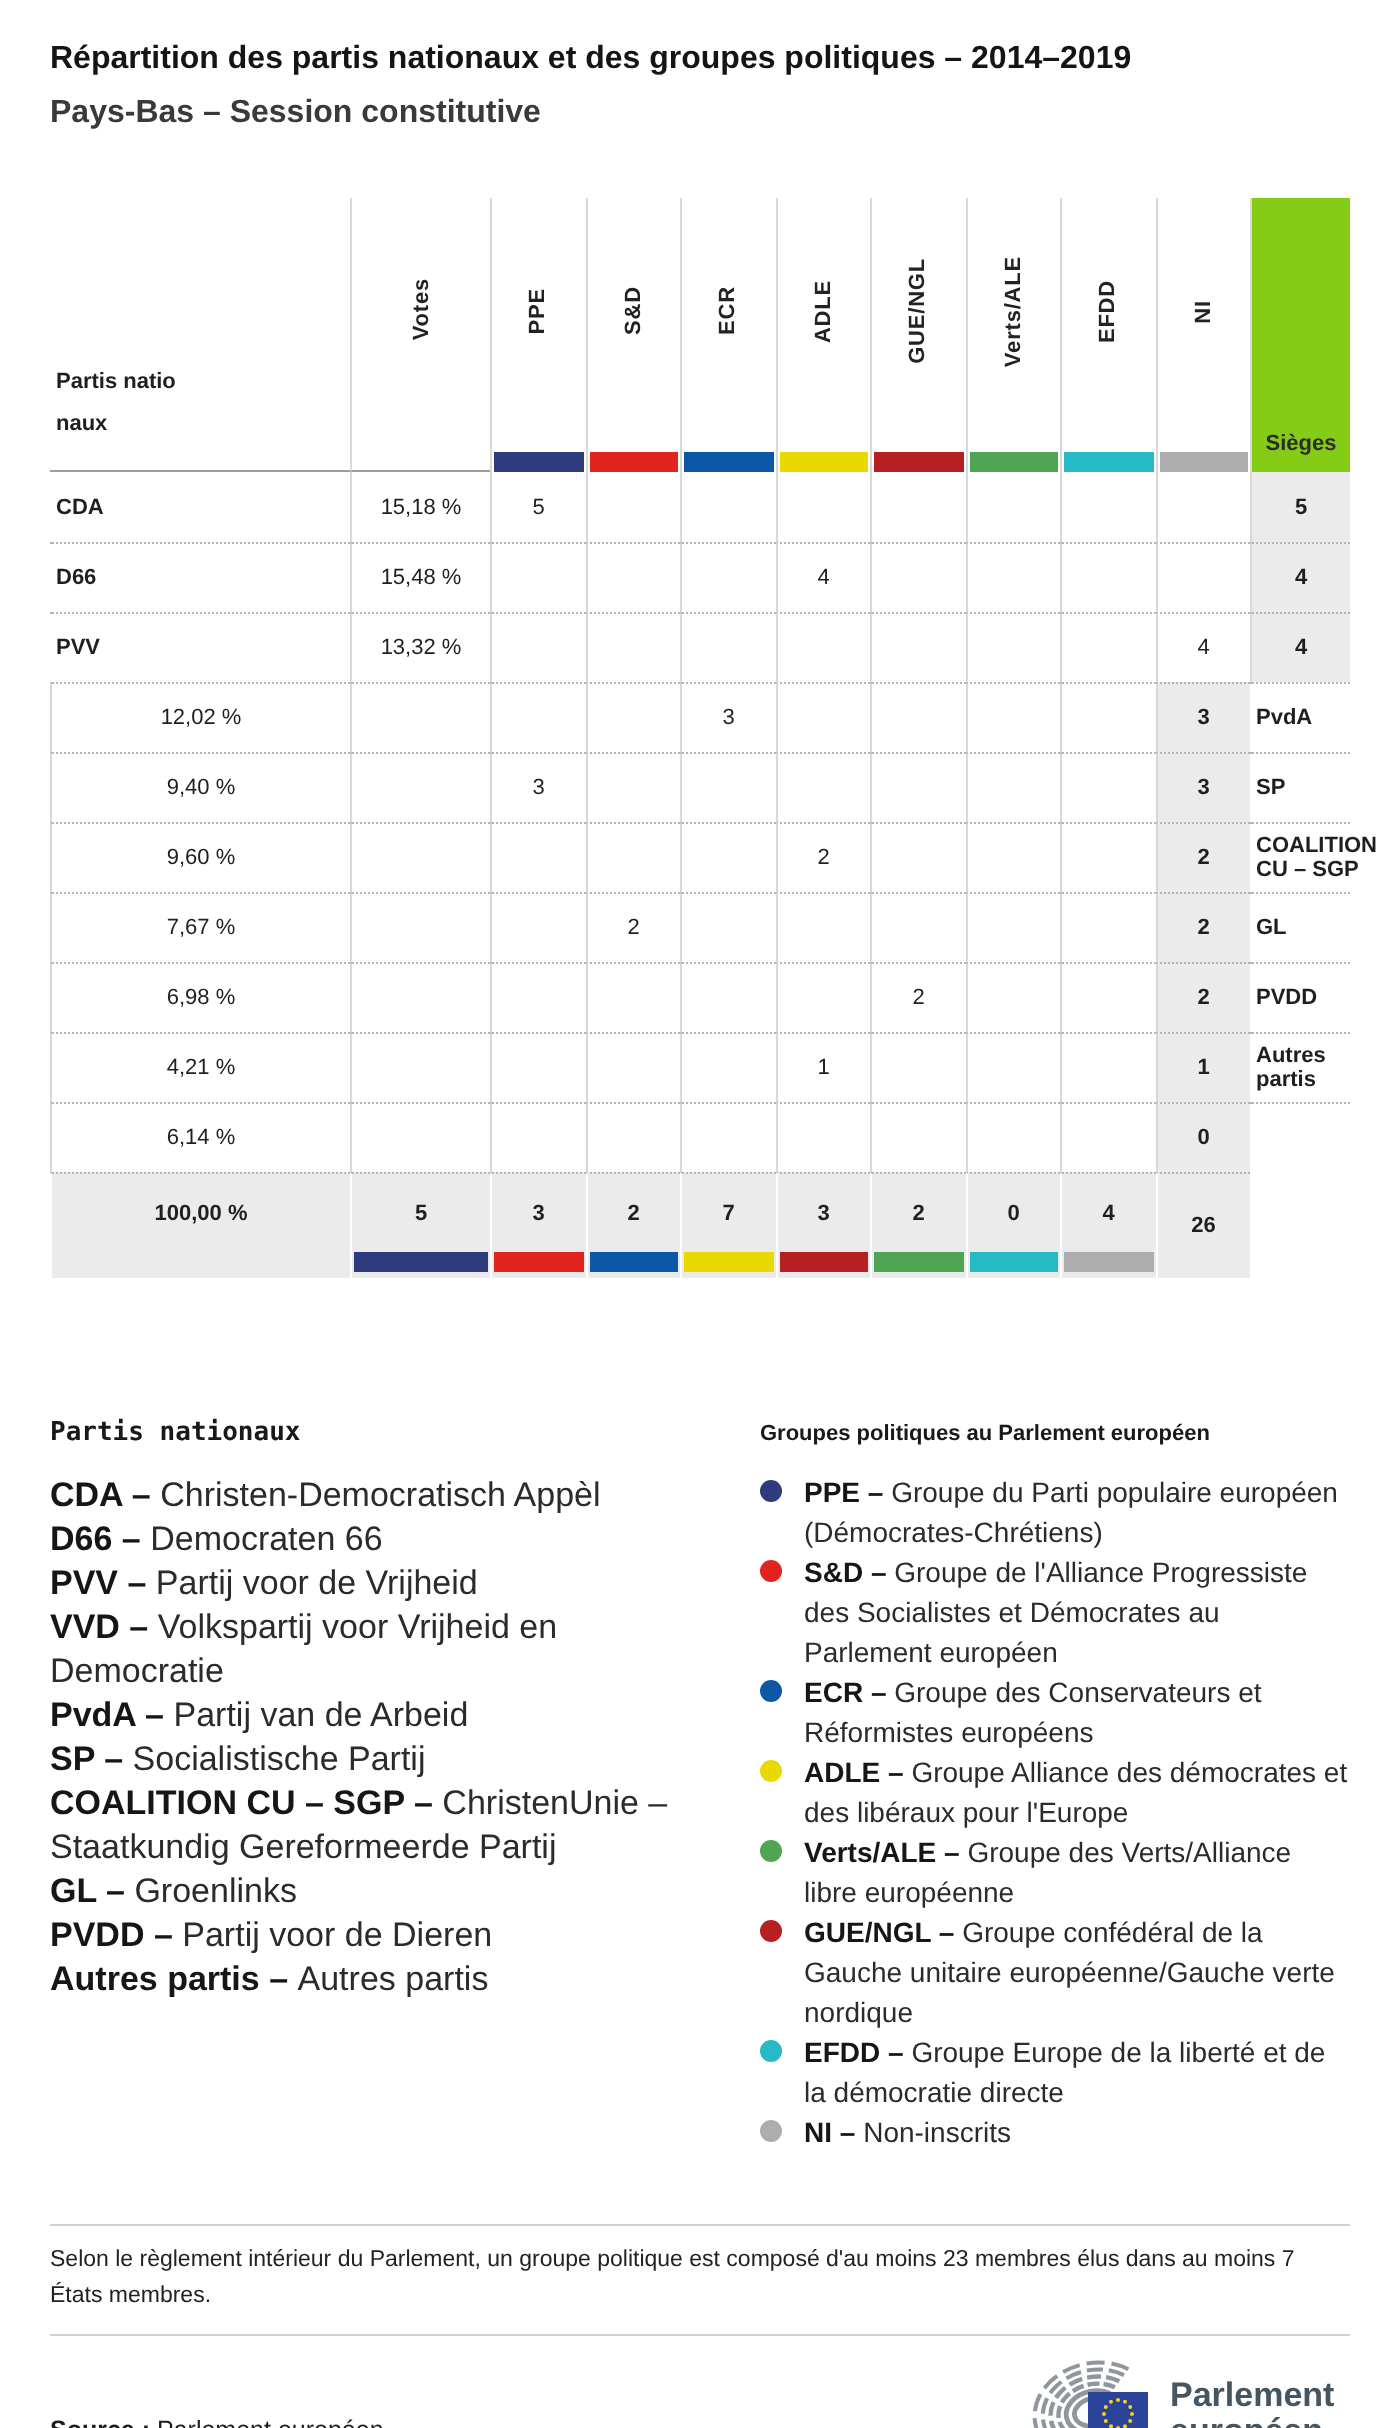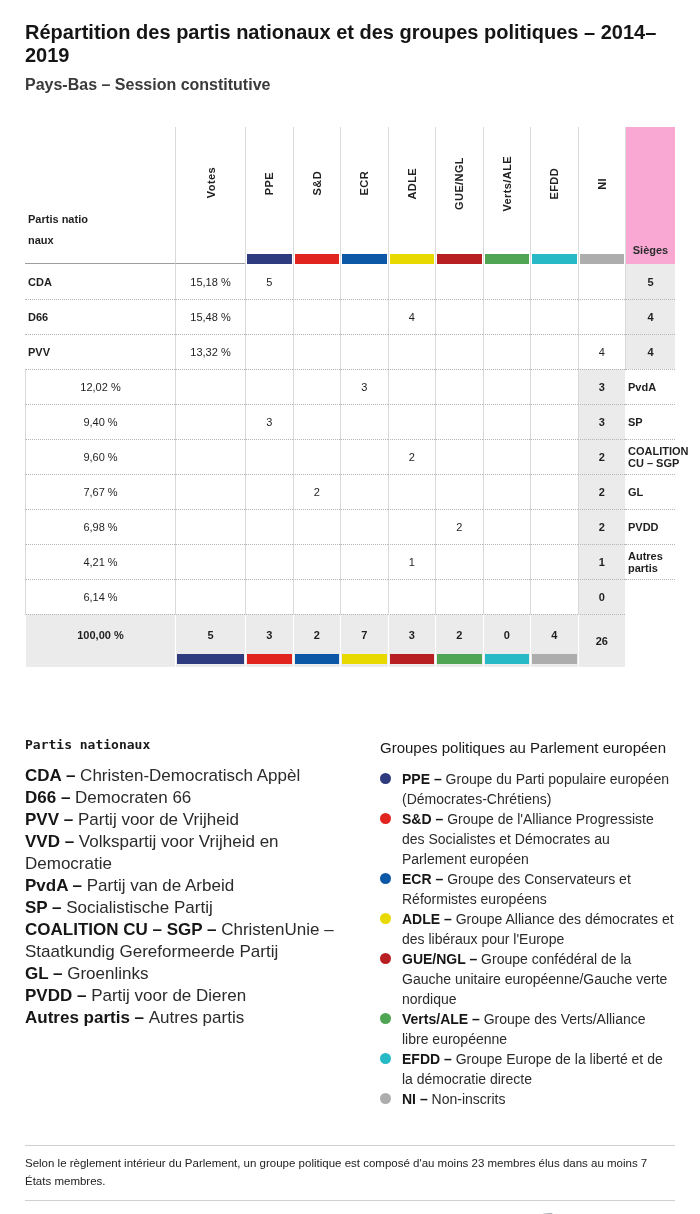--- a/index.html
+++ b/index.html
@@ -1,40 +1,40 @@
 <!DOCTYPE html>
 <html><head>
 <meta charset="utf-8">
 <style>
   html,body{margin:0;padding:0;}
   body{
     width:700px;height:1214px;overflow:hidden;background:#fff;
     font-family:"Liberation Sans",sans-serif;color:#1f1f1f;
   }
   .page{padding:0 25px;}
-  .title{font-size:20px;font-weight:700;margin:21px 0 0;color:#151515;}
+  .title{font-size:16px;font-weight:700;margin:21px 0 0;color:#151515;}
   .subtitle{font-size:16px;font-weight:700;margin:9px 0 0;color:#3a3a3a;}
 
   
   .table{
     margin-top:33px;width:650px;font-size:11px;
     display:grid;
     grid-template-columns:150px 70px repeat(8,47.5px) 50px;
     grid-template-rows:137px repeat(10,35px) 53px;
   }
   .hc{position:relative;border-left:1px solid #d9d9d9;display:flex;
       justify-content:center;align-items:center;padding-bottom:24px;box-sizing:border-box;}
   .vtext{writing-mode:vertical-rl;transform:rotate(180deg);font-weight:700;
          letter-spacing:.4px;white-space:nowrap;color:#222;}
   .h-party{border-left:none;border-bottom:1px solid #9e9e9e;align-items:flex-end;
            justify-content:flex-start;padding:0 0 12px 3px;}
   .h-party span{display:block;width:60px;font-weight:700;line-height:21px;word-break:break-all;}
   .h-votes{border-bottom:1px solid #9e9e9e;}
   .h-group .bar{position:absolute;bottom:0;left:1px;right:1px;height:10px;}
-  .h-sieges{background:#f9a8d4;align-items:flex-end;padding-bottom:8px;
+  .h-sieges{background:#84cc16;align-items:flex-end;padding-bottom:8px;
             font-weight:700;color:#2c2c2c;}
 
   .dc{display:flex;align-items:center;justify-content:center;
       border-left:1px solid #d9d9d9;box-sizing:border-box;}
   .dc.party{border-left:none;justify-content:flex-start;padding-left:3px;font-weight:700;}
   .dc.sieges{background:#ebebeb;font-weight:700;}
   .sep{border-top:1px dotted #b5b5b5;}
 
   .tc{position:relative;background:#ebebeb;border-left:1px solid #fff;
       border-top:1px dotted #b5b5b5;display:flex;align-items:center;justify-content:center;
@@ -44,21 +44,21 @@
   .tc .bar{position:absolute;bottom:3px;left:1px;right:1px;height:10px;}
 
   
   .legends{display:flex;margin-top:70px;}
   .pl{width:355px;box-sizing:border-box;padding-right:15px;}
   .pl h3{font-family:"DejaVu Sans Mono","Liberation Mono",monospace;
          font-size:13px;font-weight:700;margin:0 0 13px;color:#191919;}
   .pl-item{font-size:17px;line-height:22px;color:#2b2b2b;}
   .pl-item b{color:#161616;}
   .gl{flex:1;}
-  .gl h3{font-size:15px;font-weight:400;margin:2px 0 13px;color:#191919;}
+  .gl h3{font-size:11px;font-weight:700;margin:2px 0 13px;color:#191919;}
   .gl-item{position:relative;padding-left:22px;font-size:14px;line-height:20px;color:#2b2b2b;}
   .gl-item b{color:#161616;}
   .gl-item .dot{position:absolute;left:0;top:4px;width:11px;height:11px;border-radius:50%;}
 
   
   .rule{border:none;border-top:1px solid #cfcfcf;margin:0;}
   .rule1{margin-top:36px;}
   .note{font-size:11.5px;line-height:17.5px;margin:9px 0 10px;color:#222;}
   .footrow{display:flex;justify-content:space-between;align-items:flex-end;margin-top:8px;}
   .source{font-size:12.5px;margin-bottom:12px;color:#1c1c1c;}
@@ -253,22 +253,22 @@
           <div class="pl-item"><b>Autres partis – </b><span>Autres partis</span></div>
         </div>
     </div>
     <div class="gl">
       <h3>Groupes politiques au Parlement européen</h3>
       <div>
           <div class="gl-item"><div class="dot" style="background: rgb(46, 59, 127);"></div><b>PPE – </b><span>Groupe du Parti populaire européen (Démocrates-Chrétiens)</span></div>
           <div class="gl-item"><div class="dot" style="background: rgb(226, 36, 31);"></div><b>S&amp;D – </b><span>Groupe de l'Alliance Progressiste des Socialistes et Démocrates au Parlement européen</span></div>
           <div class="gl-item"><div class="dot" style="background: rgb(12, 87, 166);"></div><b>ECR – </b><span>Groupe des Conservateurs et Réformistes européens</span></div>
           <div class="gl-item"><div class="dot" style="background: rgb(232, 218, 0);"></div><b>ADLE – </b><span>Groupe Alliance des démocrates et des libéraux pour l'Europe</span></div>
+          <div class="gl-item"><div class="dot" style="background: rgb(79, 165, 83);"></div><b>Verts/ALE – </b><span>Groupe des Verts/Alliance libre européenne</span></div>
           <div class="gl-item"><div class="dot" style="background: rgb(184, 31, 34);"></div><b>GUE/NGL – </b><span>Groupe confédéral de la Gauche unitaire européenne/Gauche verte nordique</span></div>
-          <div class="gl-item"><div class="dot" style="background: rgb(79, 165, 83);"></div><b>Verts/ALE – </b><span>Groupe des Verts/Alliance libre européenne</span></div>
           <div class="gl-item"><div class="dot" style="background: rgb(40, 185, 199);"></div><b>EFDD – </b><span>Groupe Europe de la liberté et de la démocratie directe</span></div>
           <div class="gl-item"><div class="dot" style="background: rgb(173, 173, 173);"></div><b>NI – </b><span>Non-inscrits</span></div>
         </div>
     </div>
   </div>
 
   <hr class="rule rule1">
   <div class="note">Selon le règlement intérieur du Parlement, un groupe politique est composé d'au moins 23 membres élus dans au moins 7 États membres.</div>
   <hr class="rule">
 

